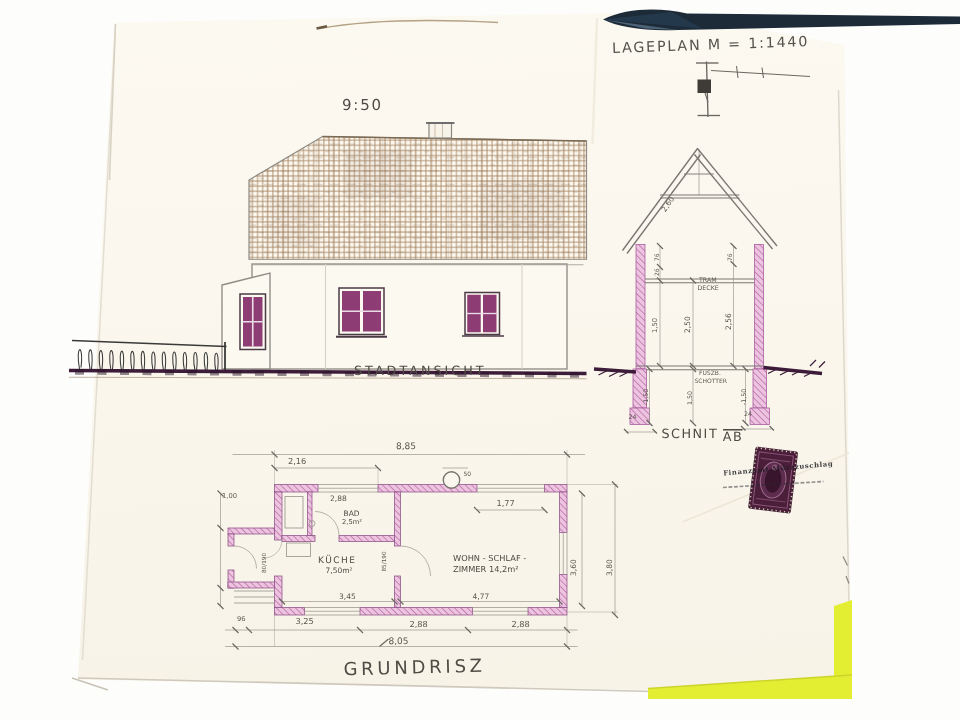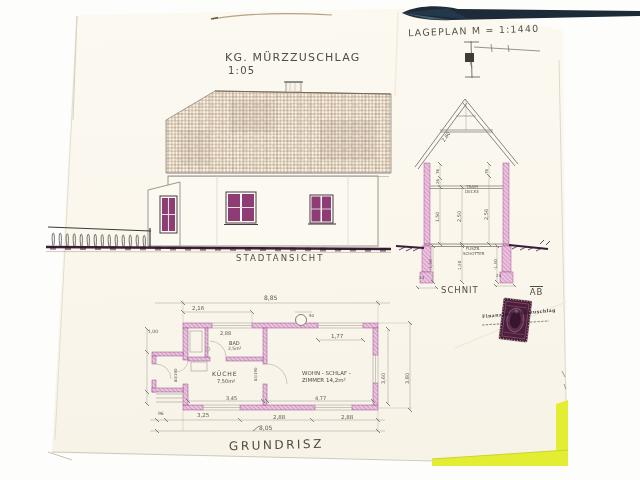--- a/index.html
+++ b/index.html
@@ -6,21 +6,21 @@
   #screen{position:relative;width:640px;height:480px;overflow:hidden;background:#fdfdfc;}
   #paper{position:absolute;left:0;top:0;width:640px;height:480px;
     background:linear-gradient(178deg,#fcf9f1 0%,#faf6ec 55%,#f6f2e6 100%);
     clip-path:polygon(76px 15px,445px 8px,563px 30px,567px 451px,436px 460px,52px 453px);}
   #art{position:absolute;left:0;top:0;}
   .t{position:absolute;font-family:"DejaVu Sans",sans-serif;color:#4f4b45;white-space:nowrap;line-height:1;}
   .dim{color:#5d584f;}
   .r{transform:rotate(-90deg);transform-origin:0 0;}
   .hand{letter-spacing:1.2px;}
   .ov{border-top:1px solid #4f4b45;padding-top:1px;margin-left:3px;}
-  .seclabel{display:flex;align-items:flex-start;gap:48px;}
+  .seclabel{display:flex;align-items:flex-start;}
   .stamp-over{position:absolute;font-family:"DejaVu Serif",serif;font-weight:bold;color:#1e1e22;
     transform:rotate(-5deg);transform-origin:0 0;letter-spacing:.4px;opacity:.85;}
 </style>
 </head>
 <body>
 
 <div id="screen">
   <div id="paper"></div>
 
   <svg id="art" width="640" height="480" viewBox="0 0 640 480">
@@ -218,24 +218,23 @@
       <rect x="0.5" y="0.5" width="27" height="40" fill="none" stroke="#e8ddc8" stroke-width="1" stroke-dasharray="0.8,2" opacity="0.9"></rect>
       <rect x="2.5" y="3" width="23" height="35" fill="none" stroke="#8a5578" stroke-width="0.7"></rect>
       <ellipse cx="14" cy="20.5" rx="8.5" ry="12" fill="#5e2c4e" stroke="#9a6a8a" stroke-width="0.7"></ellipse>
       <ellipse cx="14" cy="20.5" rx="5.5" ry="8.5" fill="#38152c"></ellipse>
       <circle cx="14" cy="12" r="2" fill="#8a5578"></circle>
       <path d="M4,7H24 M4,34H24" stroke="#7a4468" stroke-width="0.8" fill="none"></path>
     </g>
     <path d="M482,325 L549,321" stroke="#2a2a2e" stroke-width="1.1" stroke-dasharray="2.5,1.2" opacity="0.5" fill="none"></path>
   </svg>
 
-  <span class="t hand" style="left:225px;top:52px;font-size:11px;">KG. MÜRZZUSCHLAG</span>
-  <span class="t hand" style="left:228px;top:66px;font-size:10px;">1:05</span>
+  <span class="t hand" style="left:228px;top:66px;font-size:10px;">9:50</span>
   <span class="t hand" style="left:408px;top:26px;font-size:9.5px;transform:rotate(-2deg);color:#55524c;">LAGEPLAN   M = 1:1440</span>
-  <span class="t hand" style="left:236px;top:254px;font-size:8.5px;letter-spacing:2px;">STADTANSICHT</span>
+  <span class="t hand" style="left:236px;top:244px;font-size:8.5px;letter-spacing:2px;">STADTANSICHT</span>
 
   <span class="t seclabel" style="left:441px;top:286px;font-size:8.5px;letter-spacing:1px;">
     <span>SCHNIT</span>
     <span class="ov">AB</span>
   </span>
 
   <span class="t hand" style="left:229px;top:439px;font-size:12px;letter-spacing:2.5px;transform:rotate(-1.5deg);">GRUNDRISZ</span>
 
   <span class="t" style="left:212px;top:371px;font-size:6px;letter-spacing:1px;">KÜCHE</span>
   <span class="t" style="left:217px;top:379px;font-size:5px;">7,50m²</span>

